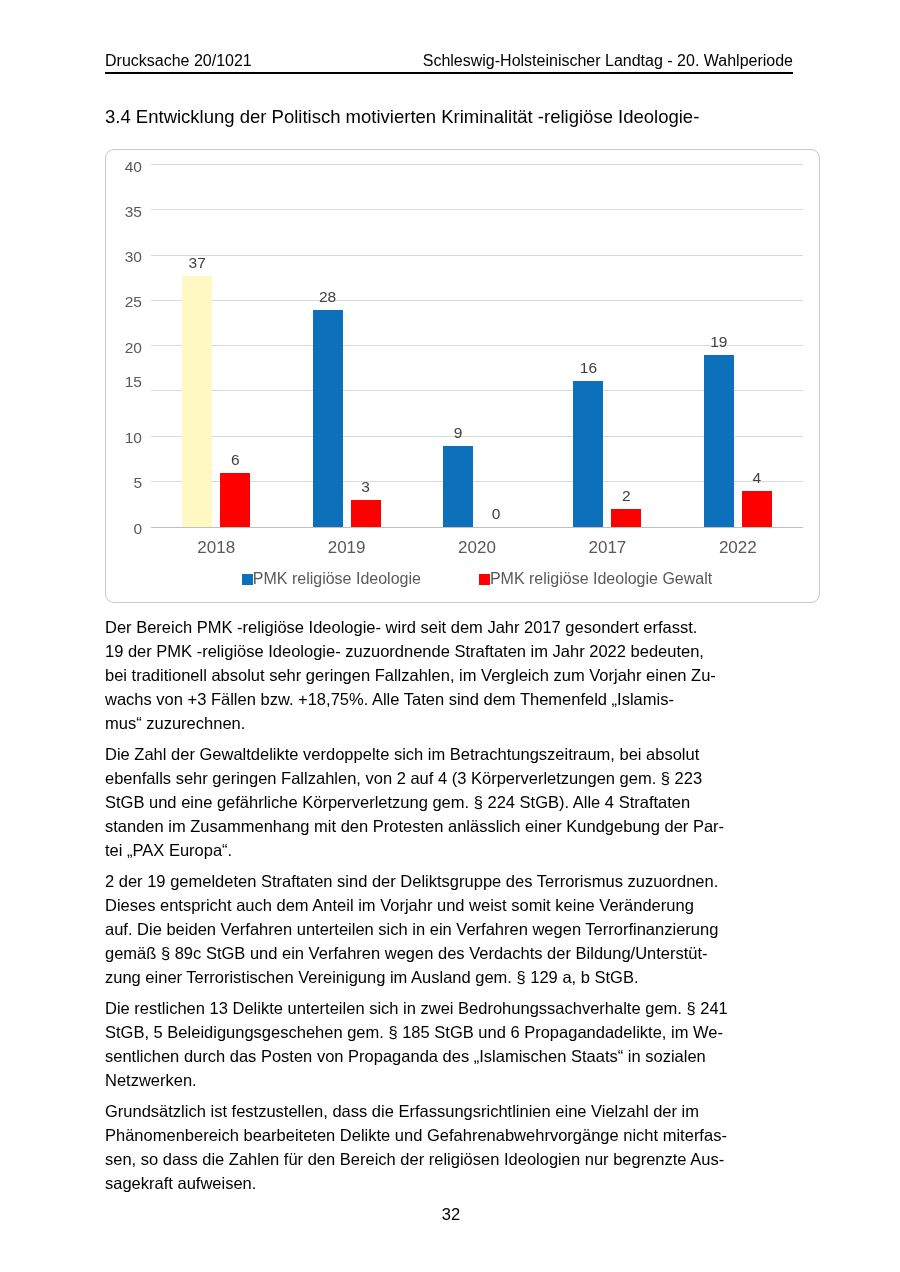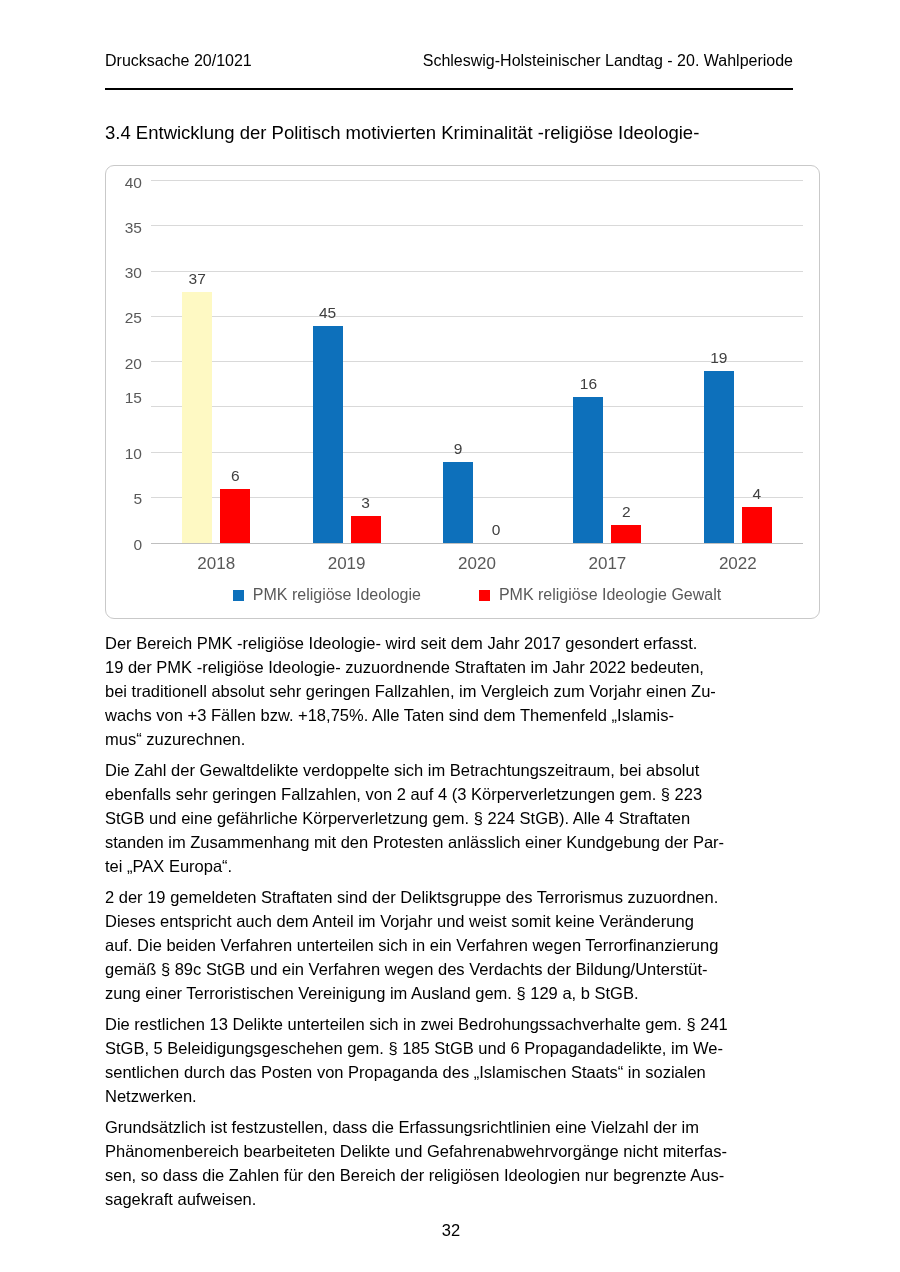--- a/index.html
+++ b/index.html
@@ -14,21 +14,21 @@
   .page { position: absolute; left: 105px; top: 0; width: 715px; }
 
   
   .doc-header {
     margin-top: 52px;
     width: 688px;
     display: flex;
     justify-content: space-between;
     align-items: baseline;
     border-bottom: 2px solid #000;
-    padding-bottom: 18px;
+    padding-bottom: 2px;
     font-size: 16px;
   }
 
   
   .section-title {
     margin-top: 32px;
     font-size: 18.5px;
     font-weight: normal;
   }
 
@@ -71,21 +71,21 @@
   }
   .xlabels {
     position: absolute; left: 45px; right: 16px; top: 388px;
     display: flex;
   }
   .xtick { flex: 1; text-align: center; font-size: 17px; color: #595959; }
   .legend {
     position: absolute; left: 45px; right: 16px; top: 420px;
     display: flex; justify-content: center; gap: 58px;
   }
-  .legend-item { display: flex; align-items: center; gap: 9px; }
+  .legend-item { display: flex; align-items: center; gap: 0; }
   .legend-swatch { width: 11px; height: 11px; display: inline-block; }
   .legend-label { font-size: 16px; color: #595959; white-space: nowrap; }
 
   
   .body-text { margin-top: 12px; width: 692px; }
   .body-text p {
     font-size: 16.5px;
     line-height: 24px;
     white-space: pre-line;
     margin-bottom: 7px;
@@ -133,21 +133,21 @@
         <div class="group">
           <div class="bar" style="height: 251px; background: #fef9c3;">
             <span class="bar-label">37</span>
           </div>
           <div class="bar" style="height: 54.3px; background: rgb(255, 0, 0);">
             <span class="bar-label">6</span>
           </div>
         </div>
         <div class="group">
           <div class="bar" style="height: 217.2px; background: rgb(13, 112, 187);">
-            <span class="bar-label">45</span>
+            <span class="bar-label">28</span>
           </div>
           <div class="bar" style="height: 27.15px; background: rgb(255, 0, 0);">
             <span class="bar-label">3</span>
           </div>
         </div>
         <div class="group">
           <div class="bar" style="height: 81.45px; background: rgb(13, 112, 187);">
             <span class="bar-label">9</span>
           </div>
           <div class="bar" style="height: 0px; background: rgb(255, 0, 0);">

